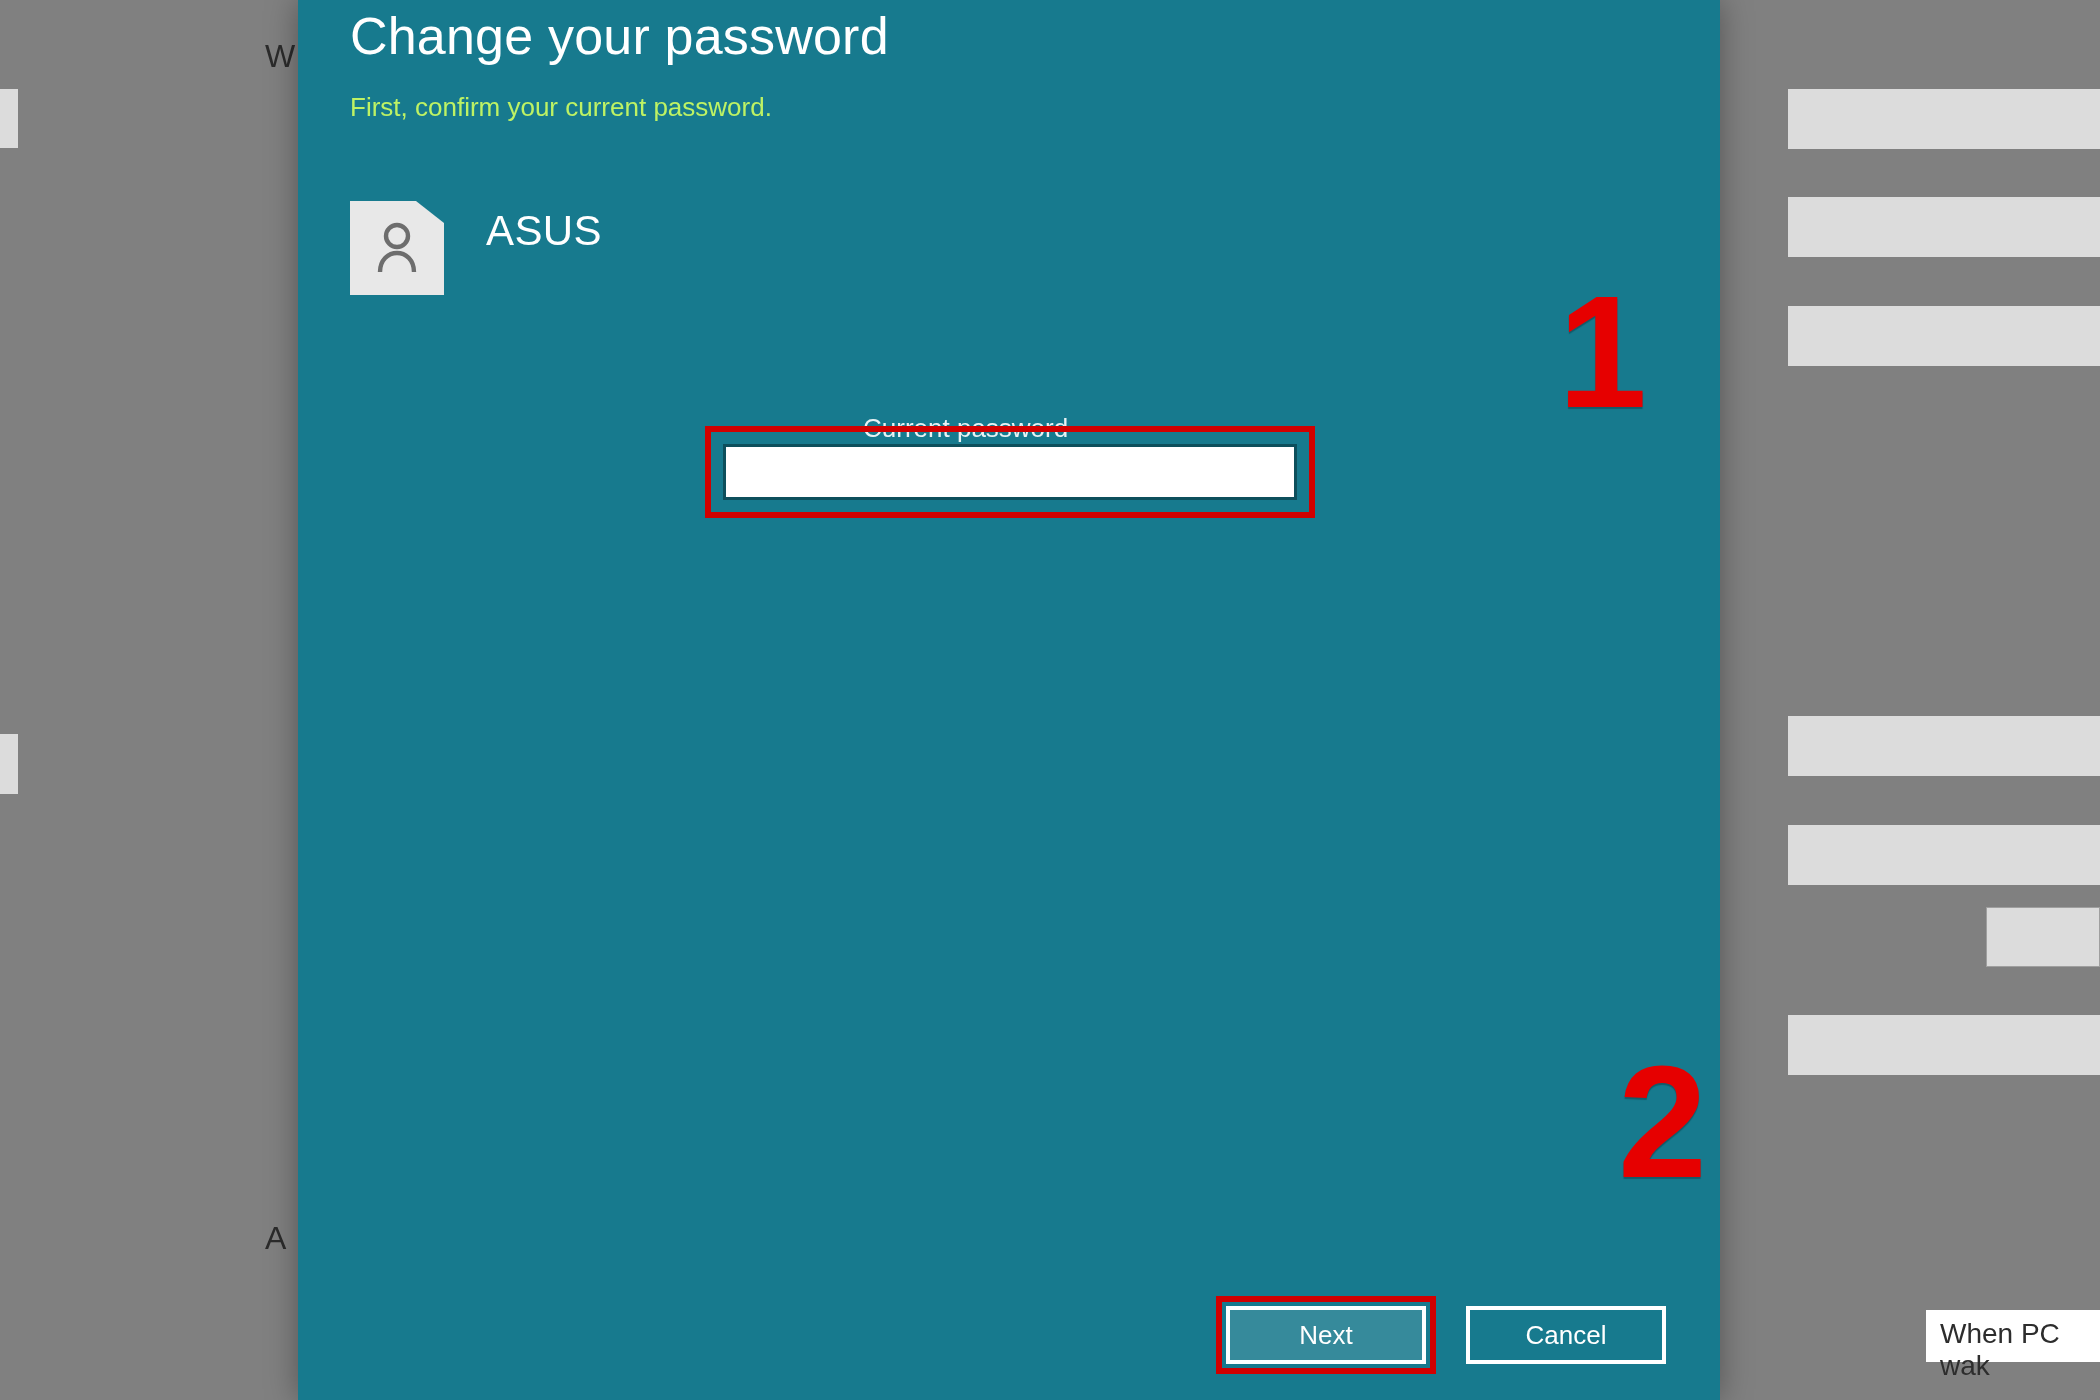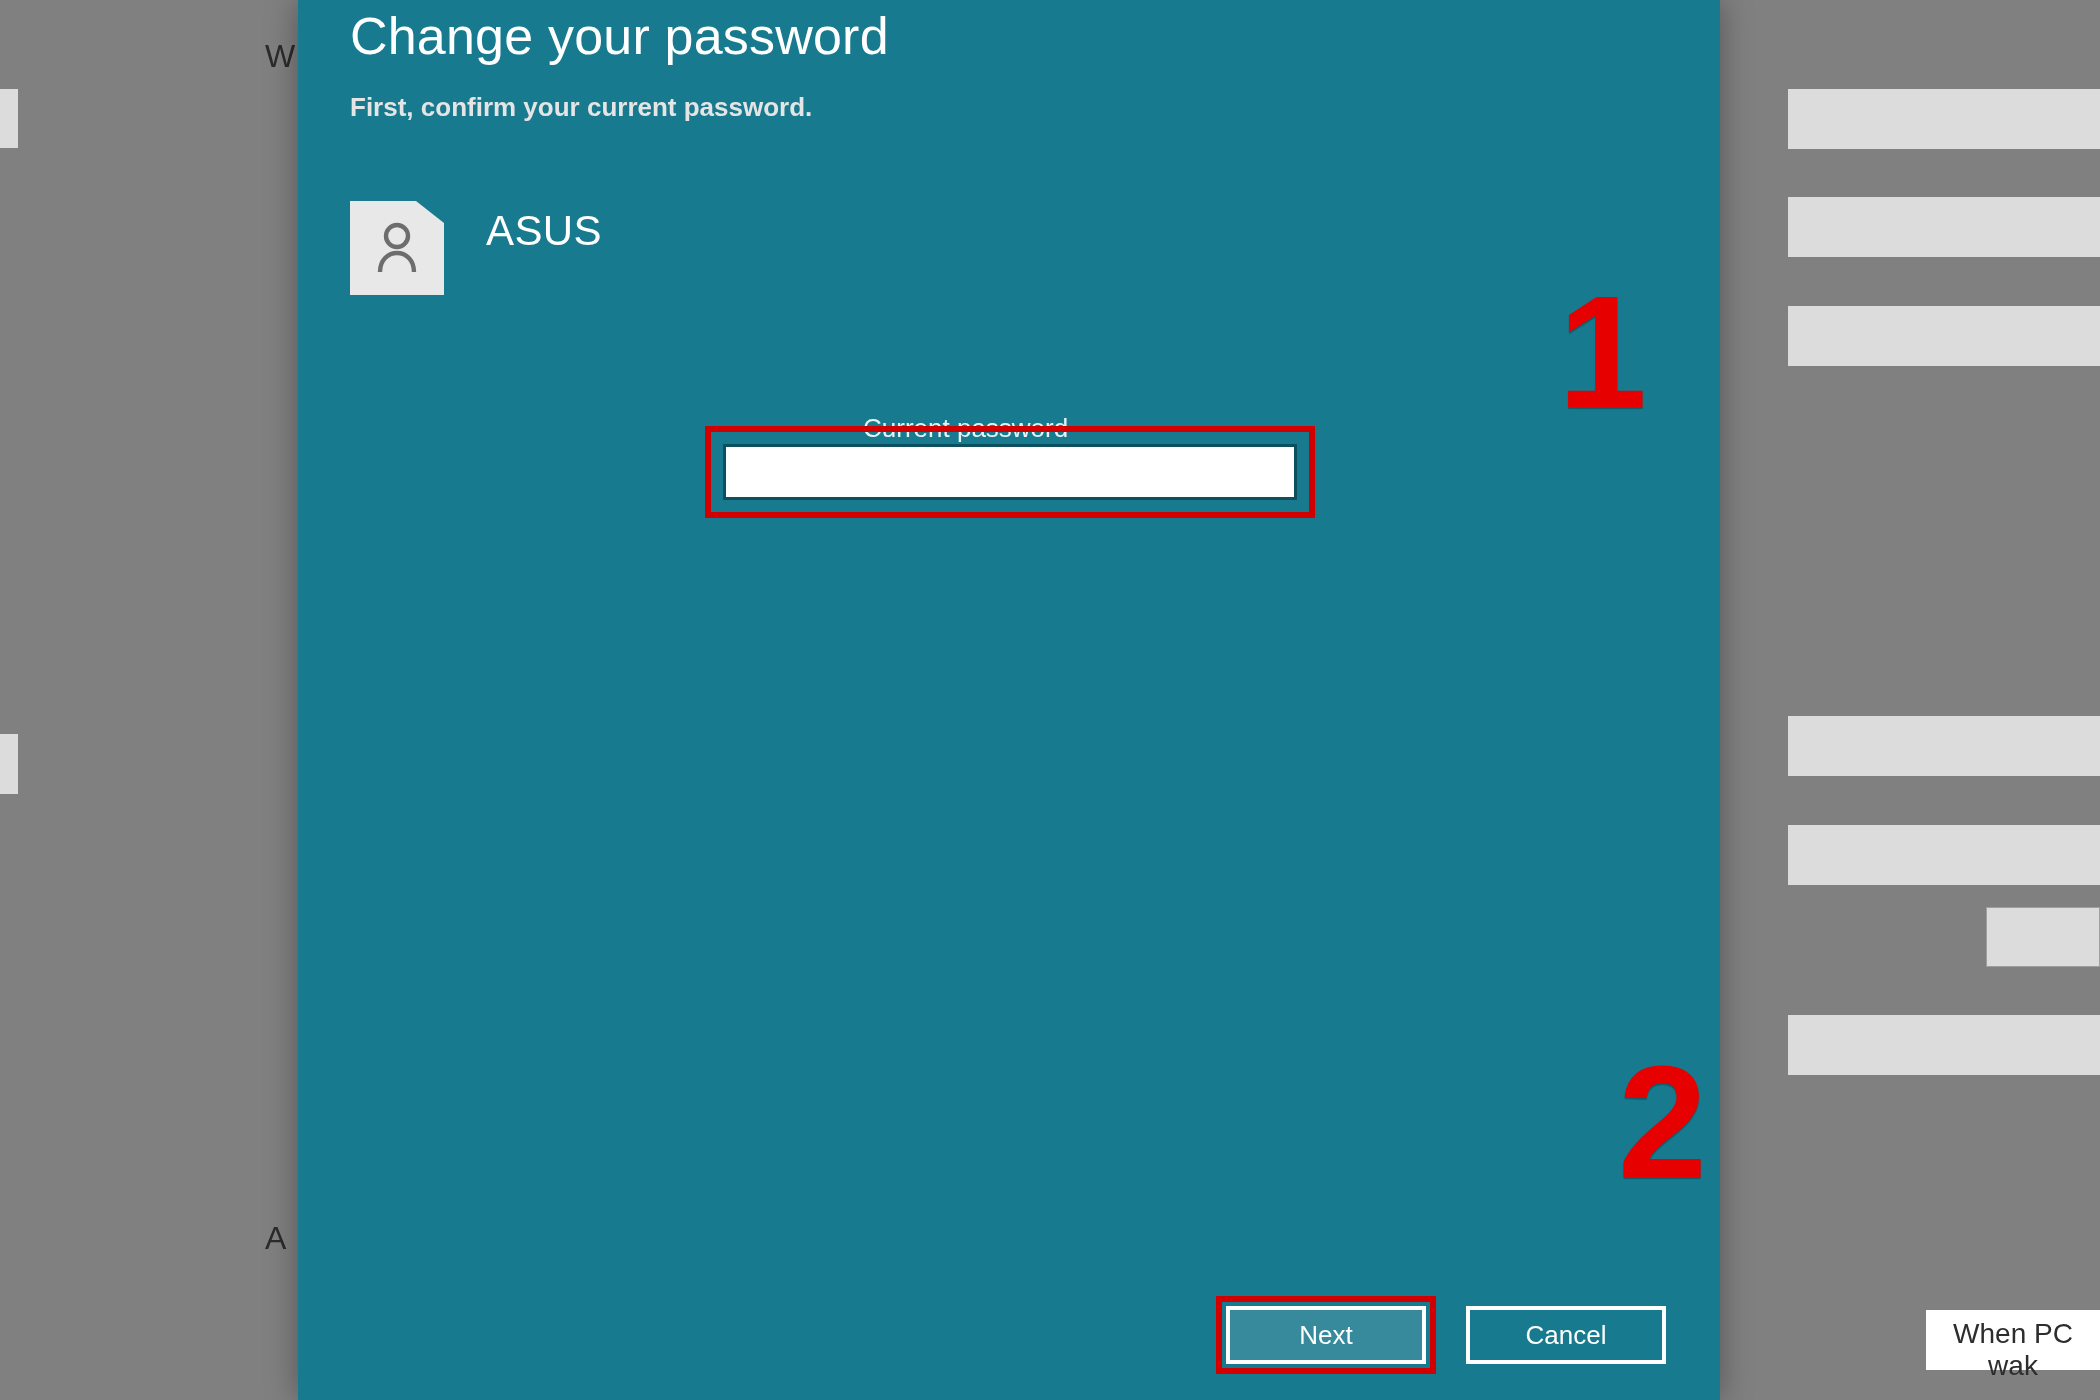--- a/index.html
+++ b/index.html
@@ -37,24 +37,23 @@
 
     
     .bg-r1 { top: 89px; left: 1788px; right: 0; height: 60px; }
     .bg-r2 { top: 197px; left: 1788px; right: 0; height: 60px; }
     .bg-r3 { top: 306px; left: 1788px; right: 0; height: 60px; }
     .bg-r4 { top: 716px; left: 1788px; right: 0; height: 60px; }
     .bg-r5 { top: 825px; left: 1788px; right: 0; height: 60px; }
     .bg-r6 { top: 907px; left: 1986px; right: 0; height: 60px; border: 1px solid #9f9f9f; }
     .bg-r7 { top: 1015px; left: 1788px; right: 0; height: 60px; }
     .bg-wakelabel {
-      top: 1310px; left: 1926px; right: 0; height: 60px;
+      top: 1310px; left: 1926px; right: 0; height: 52px;
       background: #ffffff; color: #2d2d2d; font-size: 28px; padding: 8px 14px;
       font-weight: 400;
-      text-align: center;
     }
 
     
     .modal {
       position: absolute;
       top: 0;
       left: 298px;
       width: 1422px;
       height: 1400px;
       background: #177a8e;
@@ -67,22 +66,22 @@
 
     .title {
       font-size: 52px;
       font-weight: 300;
       letter-spacing: 0.2px;
       padding-top: 6px;
     }
     .subtitle {
       font-size: 26px;
       margin-top: 26px;
-      font-weight: 700;
-      color: #e5e5e5;
+      font-weight: 400;
+      color: #bef264;
     }
 
     .user-row {
       margin-top: 78px;
       display: flex;
       align-items: flex-start;
       gap: 42px;
     }
     .avatar {
       width: 94px; height: 94px;

